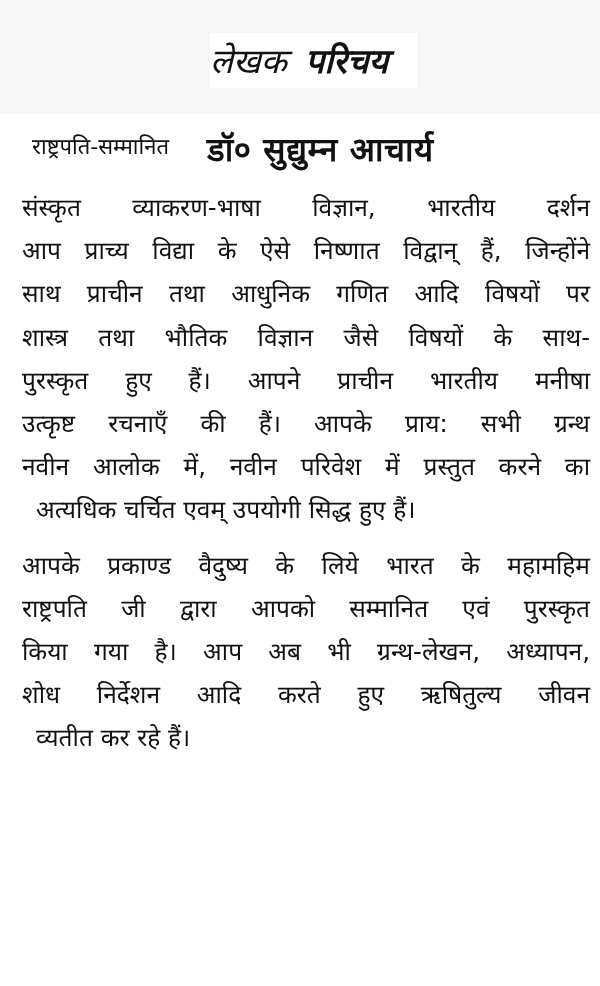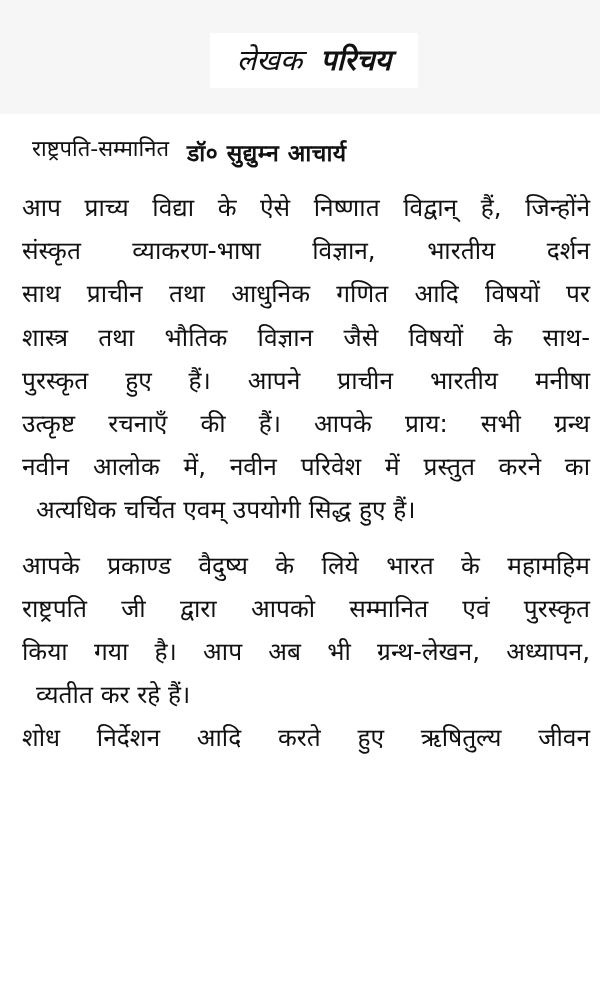--- a/index.html
+++ b/index.html
@@ -9,31 +9,31 @@
     font-family: "DejaVu Sans", "Liberation Sans", sans-serif;
     position:relative;
   }
   .header-band {
     position:absolute; left:0; top:0; width:600px; height:114px;
     background:#f6f6f6;
   }
   .title-box {
     position:absolute; left:210px; top:33px; width:208px; height:55px;
     background:#ffffff;
-    display:flex; align-items:center; justify-content:center;
-    font-size:29px; line-height:1; color:#111;
+    display:flex; align-items:center; justify-content:flex-start;
+    font-size:34px; line-height:1; color:#111;
   }
   .title-box .w1 { font-style:italic; font-weight:normal; margin-right:18px; }
   .title-box .w2 { font-weight:bold;font-style:italic; }
   .subtitle {
-    position:absolute; left:32px; top:112px; width:560px; height:56px;
-    display:flex; align-items:flex-end; white-space:nowrap;
+    position:absolute; left:32px; top:120px; width:560px; height:56px;
+    display:flex; align-items:center; white-space:nowrap;gap:20px;
   }
   .subtitle .honor { font-size:22px; margin-right:18px; padding-bottom:6px; }
-  .subtitle .name { font-size:23px; font-weight:bold; letter-spacing:0.5px; }
+  .subtitle .name { font-size:33px; font-weight:bold; letter-spacing:0.5px; }
   .body-text {
     position:absolute; left:22px; top:186px; width:568px;
     font-size:24.5px; line-height:43.2px;
   }
   .para { margin:0; }
   .line { display:block; white-space:nowrap; text-align:justify; text-align-last:justify; }
   .line.last { text-align-last:left;margin-left:14px; }
   .para + .para { margin-top:12px; }
 </style>
 </head>
@@ -45,29 +45,29 @@
   <span class="w2">परिचय</span>
 </div>
 
 <div class="subtitle">
   <span class="honor">राष्ट्रपति-सम्मानित</span>
   <span class="name">डॉ० सुद्युम्न आचार्य</span>
 </div>
 
 <div class="body-text">
   <div class="para">
+    <span class="line">संस्कृत व्याकरण-भाषा विज्ञान, भारतीय दर्शन</span>
     <span class="line">आप प्राच्य विद्या के ऐसे निष्णात विद्वान् हैं, जिन्होंने</span>
-    <span class="line">संस्कृत व्याकरण-भाषा विज्ञान, भारतीय दर्शन</span>
     <span class="line">साथ प्राचीन तथा आधुनिक गणित आदि विषयों पर</span>
     <span class="line">शास्त्र तथा भौतिक विज्ञान जैसे विषयों के साथ-</span>
     <span class="line">पुरस्कृत हुए हैं। आपने प्राचीन भारतीय मनीषा</span>
     <span class="line">उत्कृष्ट रचनाएँ की हैं। आपके प्राय: सभी ग्रन्थ</span>
     <span class="line">नवीन आलोक में, नवीन परिवेश में प्रस्तुत करने का</span>
     <span class="line last">अत्यधिक चर्चित एवम् उपयोगी सिद्ध हुए हैं।</span>
   </div>
   <div class="para">
     <span class="line">आपके प्रकाण्ड वैदुष्य के लिये भारत के महामहिम</span>
     <span class="line">राष्ट्रपति जी द्वारा आपको सम्मानित एवं पुरस्कृत</span>
     <span class="line">किया गया है। आप अब भी ग्रन्थ-लेखन, अध्यापन,</span>
+    <span class="line">शोध निर्देशन आदि करते हुए ऋषितुल्य जीवन</span>
     <span class="line last">व्यतीत कर रहे हैं।</span>
-    <span class="line">शोध निर्देशन आदि करते हुए ऋषितुल्य जीवन</span>
   </div>
 </div>
 
 </body></html>

